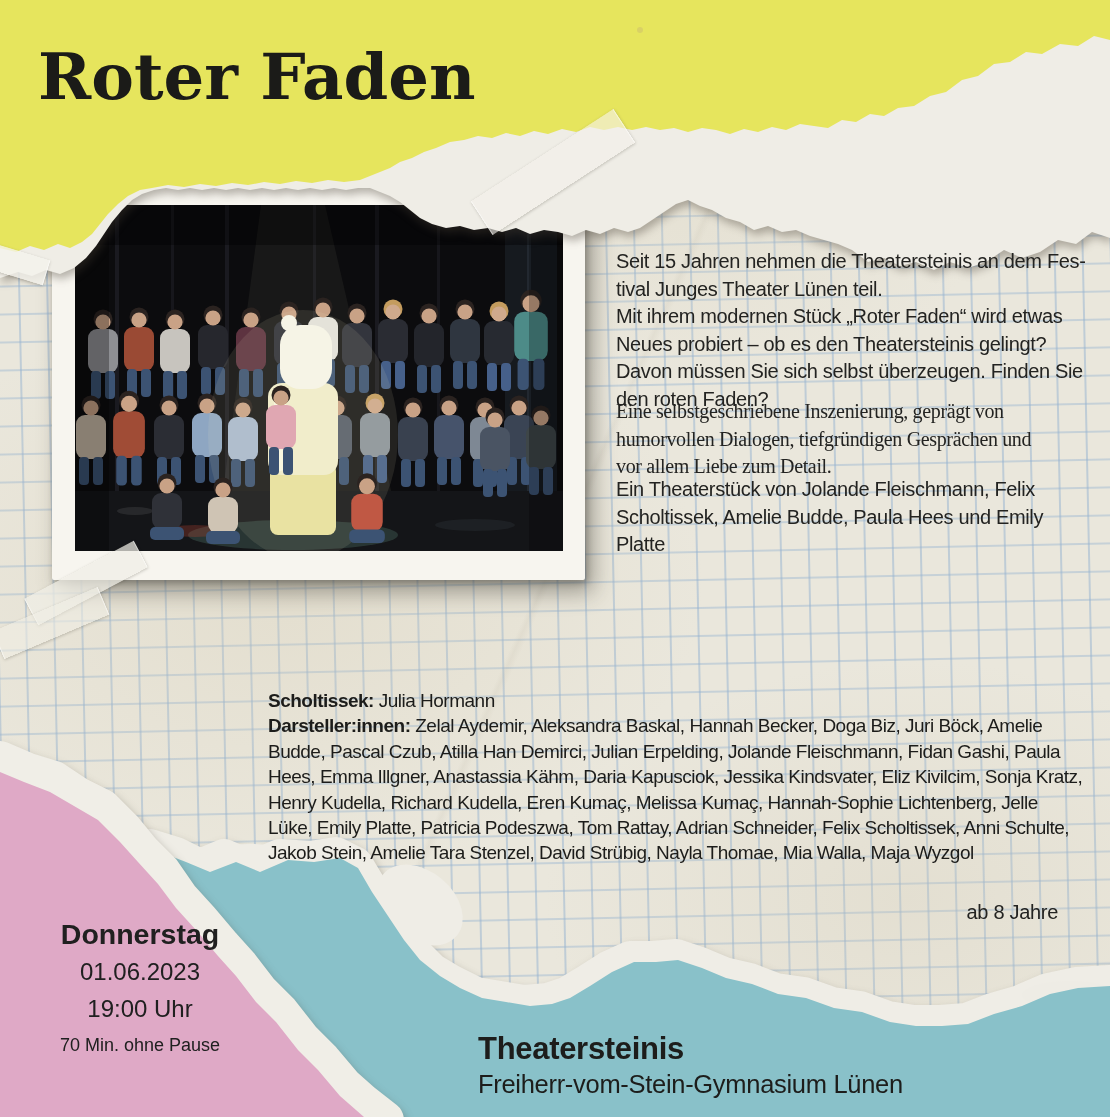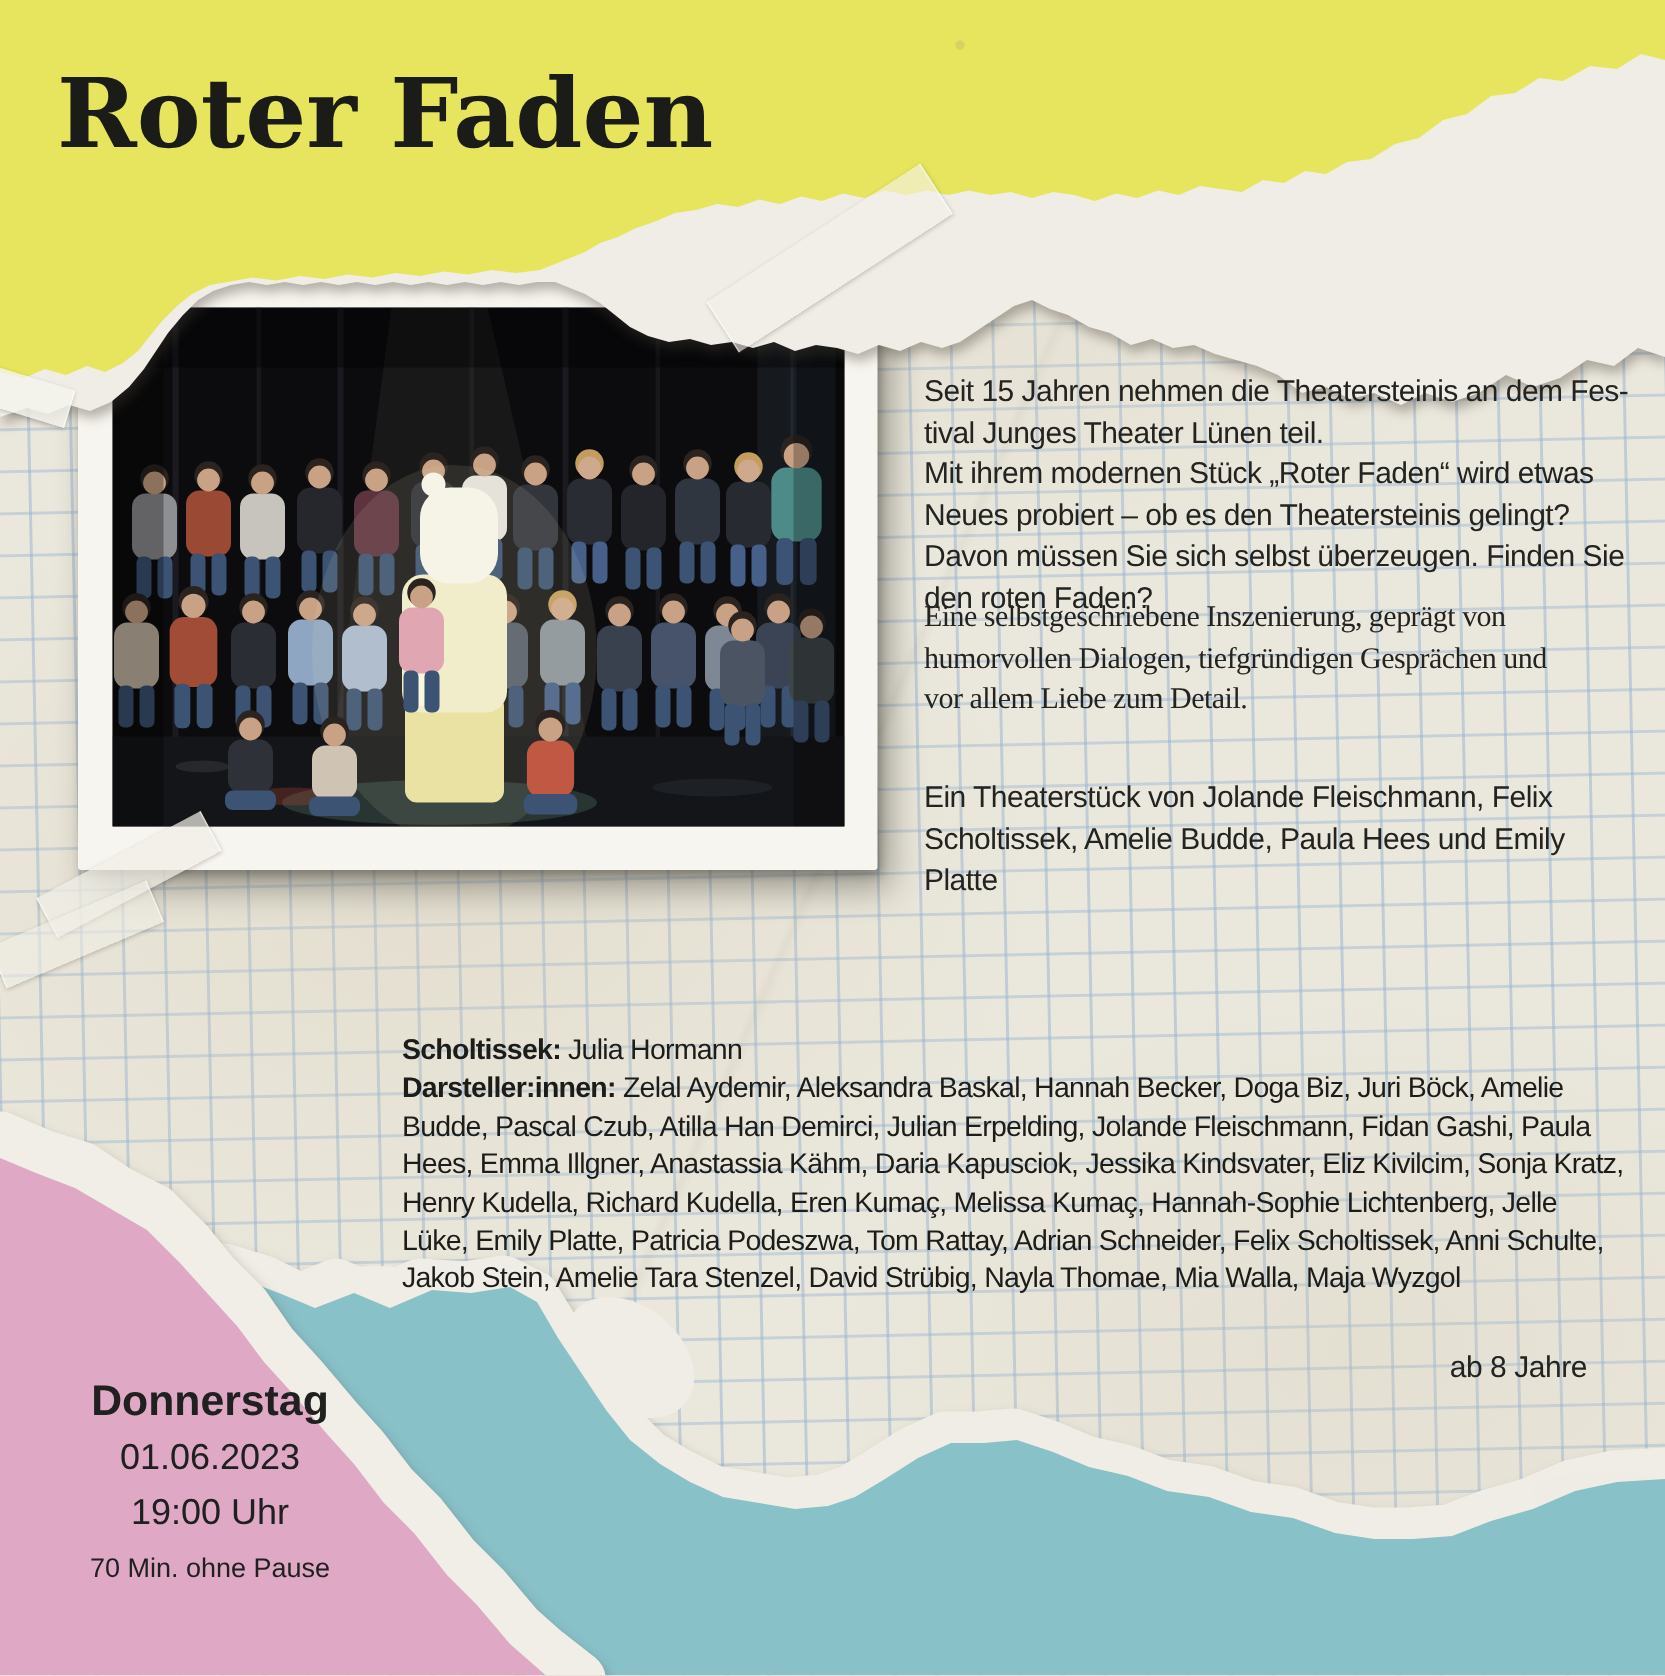--- a/index.html
+++ b/index.html
@@ -1,17 +1,17 @@
 <!DOCTYPE html>
 <html><head>
 <meta charset="utf-8">
 <style>
   html,body{margin:0;padding:0;}
   body{width:1110px;height:1117px;overflow:hidden;font-family:"Liberation Sans",sans-serif;}
-  .poster{position:relative;width:1110px;height:1117px;overflow:hidden;background:#fca5a5;}
+  .poster{position:relative;width:1110px;height:1117px;overflow:hidden;background:#c2410c;}
 
   
   .paper-base{position:absolute;inset:-60px;background:#eae7dc;transform:rotate(-1.2deg);}
   .paper-base .grid{position:absolute;inset:0;
     background-image:
       linear-gradient(90deg, rgba(148,178,208,.50) 0 2px, transparent 2px),
       linear-gradient(0deg,  rgba(148,178,208,.42) 0 2px, transparent 2px);
     background-size:28px 28px;}
   .paper-base .mottle{position:absolute;inset:0;
     background-image:
@@ -31,21 +31,21 @@
   .tape{position:absolute;background:rgba(243,241,234,.62);box-shadow:0 1px 3px rgba(60,55,45,.25);
     border-left:1px solid rgba(255,255,255,.5);border-right:1px solid rgba(255,255,255,.5);}
   .tape-tr{left:468px;top:152px;width:168px;height:40px;transform:rotate(-33deg);z-index:7;}
   .tape-bl1{left:24px;top:568px;width:122px;height:30px;transform:rotate(-28deg);z-index:6;background:rgba(240,238,230,.72);}
   .tape-bl2{left:-6px;top:608px;width:112px;height:30px;transform:rotate(-23deg);z-index:6;background:rgba(240,238,230,.55);}
   .tape-left{left:-20px;top:250px;width:66px;height:26px;transform:rotate(17deg);z-index:6;background:rgba(244,242,236,.8);}
   .page-title{position:absolute;left:38px;top:2px;z-index:9;font-family:"DejaVu Serif",serif;
     font-weight:bold;font-size:64px;line-height:1;color:#1b1b18;letter-spacing:0px;}
   .desc p{position:absolute;left:604px;width:495px;margin:12px;z-index:9;
     font-size:20px;line-height:27.5px;letter-spacing:-0.35px;color:#232321;white-space:pre;}
-  .desc .p1{top:236px;} .desc .p2{top:386px;font-family:Liberation Serif, serif;} .desc .p3{top:507px;}
+  .desc .p1{top:236px;} .desc .p2{top:386px;font-family:Liberation Serif, serif;} .desc .p3{top:464px;}
   .credits{position:absolute;left:268px;top:688px;width:818px;z-index:9;
     font-size:19px;line-height:25.4px;letter-spacing:-0.5px;color:#1c1c1a;}
   .credits p{margin:0;}
   .credits .b{font-weight:bold;}
   .age-badge{position:absolute;right:52px;top:901px;z-index:9;font-size:20px;color:#232321;letter-spacing:-0.3px;}
   .schedule{position:absolute;left:38px;top:916px;width:204px;z-index:9;text-align:center;color:#202020;}
   .schedule .day{font-weight:bold;font-size:28.5px;line-height:37px;}
   .schedule .date,.schedule .time{font-size:24px;line-height:37px;}
   .schedule .duration{font-size:18px;line-height:24px;margin-top:6px;}
   .ensemble{position:absolute;left:478px;top:1030px;z-index:9;color:#1d1d1b;}
@@ -219,14 +219,18 @@
 
   <div class="age-badge">ab 8 Jahre</div>
 
   <div class="schedule">
     <div class="day">Donnerstag</div>
     <div class="date">01.06.2023</div>
     <div class="time">19:00 Uhr</div>
     <div class="duration">70 Min. ohne Pause</div>
   </div>
 
+  <div class="ensemble">
+    <div class="name">Theatersteinis</div>
+    <div class="school">Freiherr-vom-Stein-Gymnasium Lünen</div>
+  </div>
 
 </div>
 
 </body></html>

